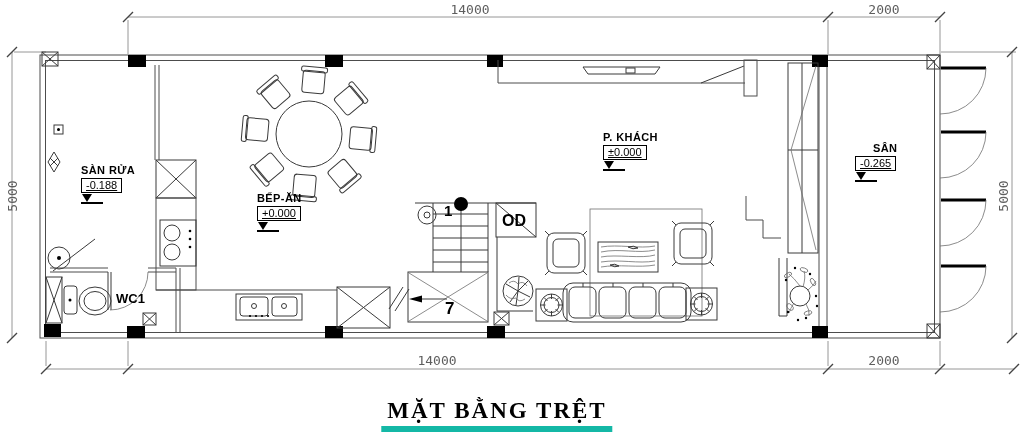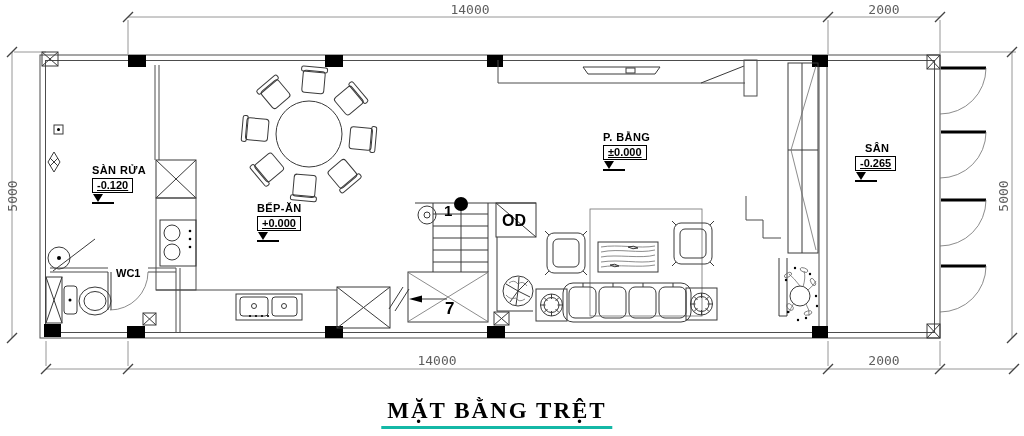--- a/index.html
+++ b/index.html
@@ -11,28 +11,28 @@
   .thin{stroke:#6f6f6f;fill:none;stroke-width:.8}
   .blk{fill:#000;stroke:none}
   .dim{stroke:#8a8a8a;fill:none;stroke-width:.9}
   .tick{stroke:#444;stroke-width:1.4}
   .txt{position:absolute;color:#5e5e5e;font:13px "DejaVu Sans Mono",monospace;white-space:nowrap}
   .txt.ctr{transform:translateX(-50%)}
   .txt.vert{transform:translate(-50%,-50%) rotate(-90deg)}
   .room-label{position:absolute;color:#000;font:bold 11px "Liberation Sans",sans-serif}
   .room-name{margin-bottom:2px;letter-spacing:.4px;white-space:nowrap}
   .level-box{display:inline-block;border:1px solid #000;padding:0 4px 1px 4px;
-             text-decoration:underline;font-weight:bold;font-size:11px;background:#fff}
+             text-decoration:underline;font-weight:normal;font-size:11px;background:#fff}
   .level-marker{width:22px;height:8px;border-bottom:2px solid #000;position:relative;margin-top:1px}
   .level-marker::before{content:"";position:absolute;left:1px;top:0;width:0;height:0;
       border-left:5px solid transparent;border-right:5px solid transparent;border-top:8px solid #000}
   .num{position:absolute;color:#000;font-weight:bold;font-family:"Liberation Sans",sans-serif}
   .plan-title{position:absolute;left:497px;top:398px;transform:translateX(-50%);
       font:bold 23px "Liberation Serif",serif;letter-spacing:2px;color:#000;
-      border-bottom:3px solid #14b8a6;padding:0 6px 2px 6px;white-space:nowrap}
+      border-bottom:6px solid #14b8a6;padding:0 6px 2px 6px;white-space:nowrap}
 </style>
 </head>
 <body>
 
 <div class="canvas">
 
 <svg width="1024" height="436" viewBox="0 0 1024 436">
 
   <g>
     <path class="dim" d="M128,17 L940,17"></path>
@@ -304,45 +304,45 @@
 
 </svg>
 
 <span class="txt ctr" style="left:470px;top:2px">14000</span>
 <span class="txt ctr" style="left:884px;top:2px">2000</span>
 <span class="txt ctr" style="left:437px;top:353px">14000</span>
 <span class="txt ctr" style="left:884px;top:353px">2000</span>
 <span class="txt vert" style="left:12px;top:196px">5000</span>
 <span class="txt vert" style="left:1003px;top:196px">5000</span>
 
-<div class="room-label" style="left:92px;top:164px">
+<div class="room-label" style="left:81px;top:164px">
   <div class="room-name">SÀN RỬA</div>
-  <div class="level-box">-0.120</div>
+  <div class="level-box">-0.188</div>
   <div class="level-marker"></div>
 </div>
 
-<div class="room-label" style="left:257px;top:202px">
+<div class="room-label" style="left:257px;top:192px">
   <div class="room-name">BẾP-ĂN</div>
   <div class="level-box">+0.000</div>
   <div class="level-marker"></div>
 </div>
 
 <div class="room-label" style="left:603px;top:131px">
-  <div class="room-name">P. BẰNG</div>
+  <div class="room-name">P. KHÁCH</div>
   <div class="level-box">±0.000</div>
   <div class="level-marker"></div>
 </div>
 
 <div class="room-label" style="left:855px;top:142px">
-  <div class="room-name" style="margin-left:10px">SÂN</div>
+  <div class="room-name" style="margin-left:18px">SÂN</div>
   <div class="level-box">-0.265</div>
   <div class="level-marker"></div>
 </div>
 
-<span class="num" style="left:116px;top:267px;font-size:11px">WC1</span>
+<span class="num" style="left:116px;top:291px;font-size:13px">WC1</span>
 
 <span class="num" style="left:444px;top:202px;font-size:15px">1</span>
 <span class="num" style="left:445px;top:299px;font-size:17px">7</span>
 <span class="num" style="left:502px;top:212px;font-size:16px">OD</span>
 
 <div class="plan-title">MẶT BẰNG TRỆT</div>
 
 </div>
 
 </body></html>

